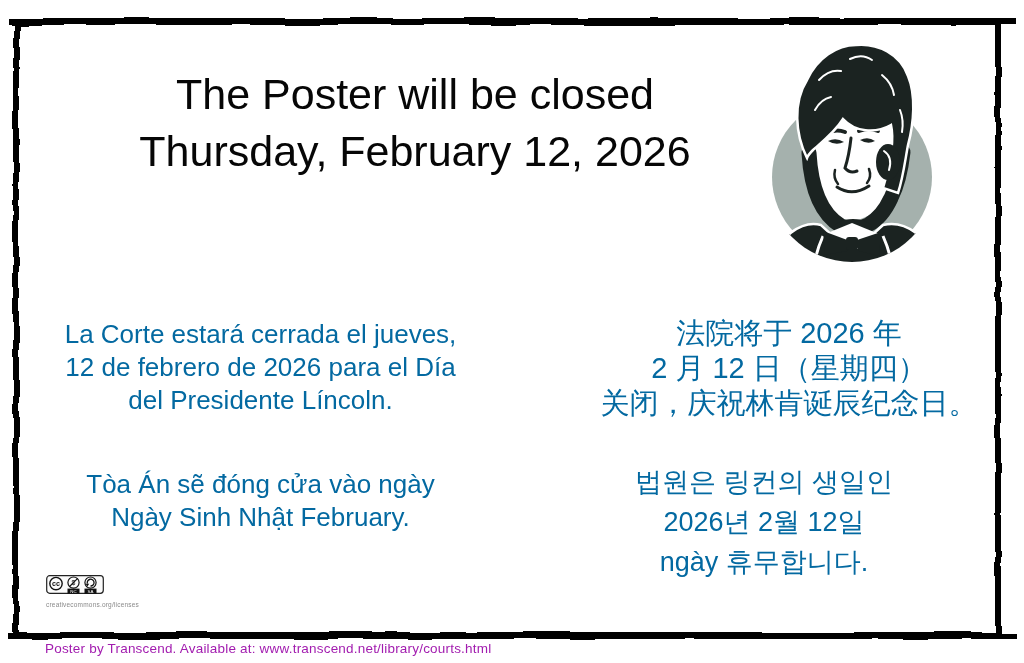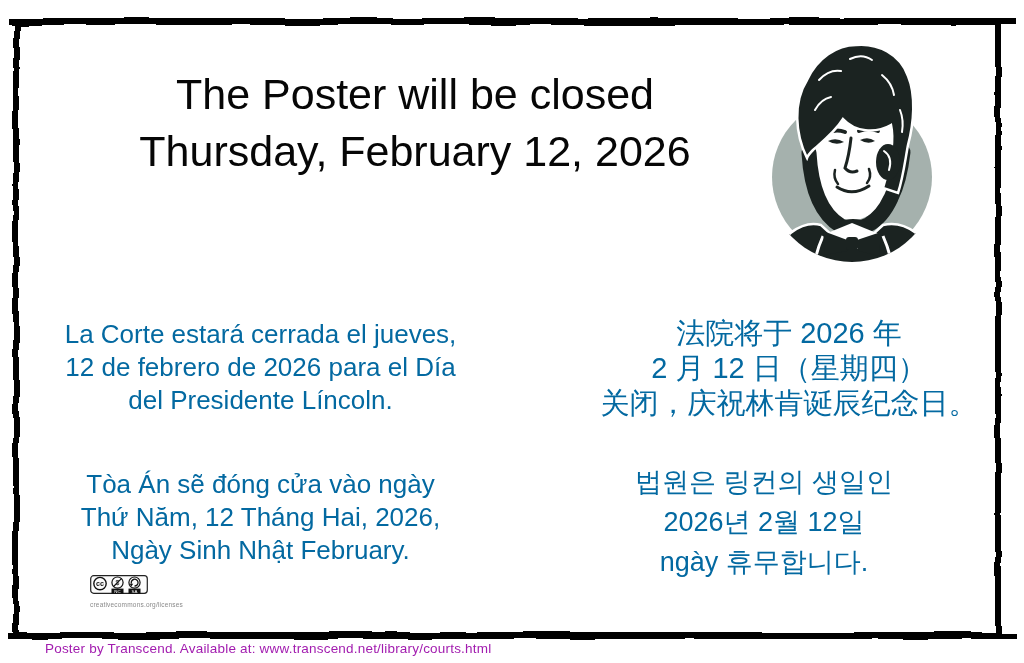--- a/index.html
+++ b/index.html
@@ -18,21 +18,21 @@
     font-size:43px;line-height:57px;
     color:#060606;
     letter-spacing:0px;
   }
   .portrait{position:absolute;left:757px;top:38px;width:190px;height:232px;}
   .lang-block{position:absolute;text-align:center;color:#0369a1;}
   .block-spanish{left:28px;top:318px;width:465px;font-size:26px;line-height:33px;}
   .block-chinese{left:559px;top:316px;width:460px;font-size:29px;line-height:35px;}
   .block-vietnamese{left:28px;top:468px;width:465px;font-size:26px;line-height:33px;}
   .block-korean{left:534px;top:462px;width:460px;font-size:27px;line-height:40px;text-align:center;}
-  .cc-wrap{position:absolute;left:46px;top:575px;width:130px;margin-left:44px;}
+  .cc-wrap{position:absolute;left:46px;top:575px;width:130px;}
   .cc-url{
     font-size:6.5px;color:#8a8a8a;margin-top:1px;letter-spacing:.2px;
     font-family:"Liberation Sans","DejaVu Sans",sans-serif;
   }
   .footer{
     position:absolute;left:45px;top:641px;
     font-size:13.5px;color:#a21caf;letter-spacing:.2px;
   }
 </style>
 </head>
@@ -121,21 +121,20 @@
   </div>
 
   <div class="lang-block block-chinese">
     <div>法院将于 2026 年</div>
     <div>2 月 12 日（星期四）</div>
     <div>关闭，庆祝林肯诞辰纪念日。</div>
   </div>
 
   <div class="lang-block block-vietnamese">
     <div>Tòa Án sẽ đóng cửa vào ngày</div>
-    <div>Thứ Năm, 12 Tháng Hai, 2026,</div>
     <div>Ngày Sinh Nhật February.</div>
   </div>
 
   <div class="lang-block block-korean">
     <div>법원은 링컨의 생일인</div>
     <div>2026년 2월 12일</div>
     <div>ngày 휴무합니다.</div>
   </div>
 
   <div class="cc-wrap">

